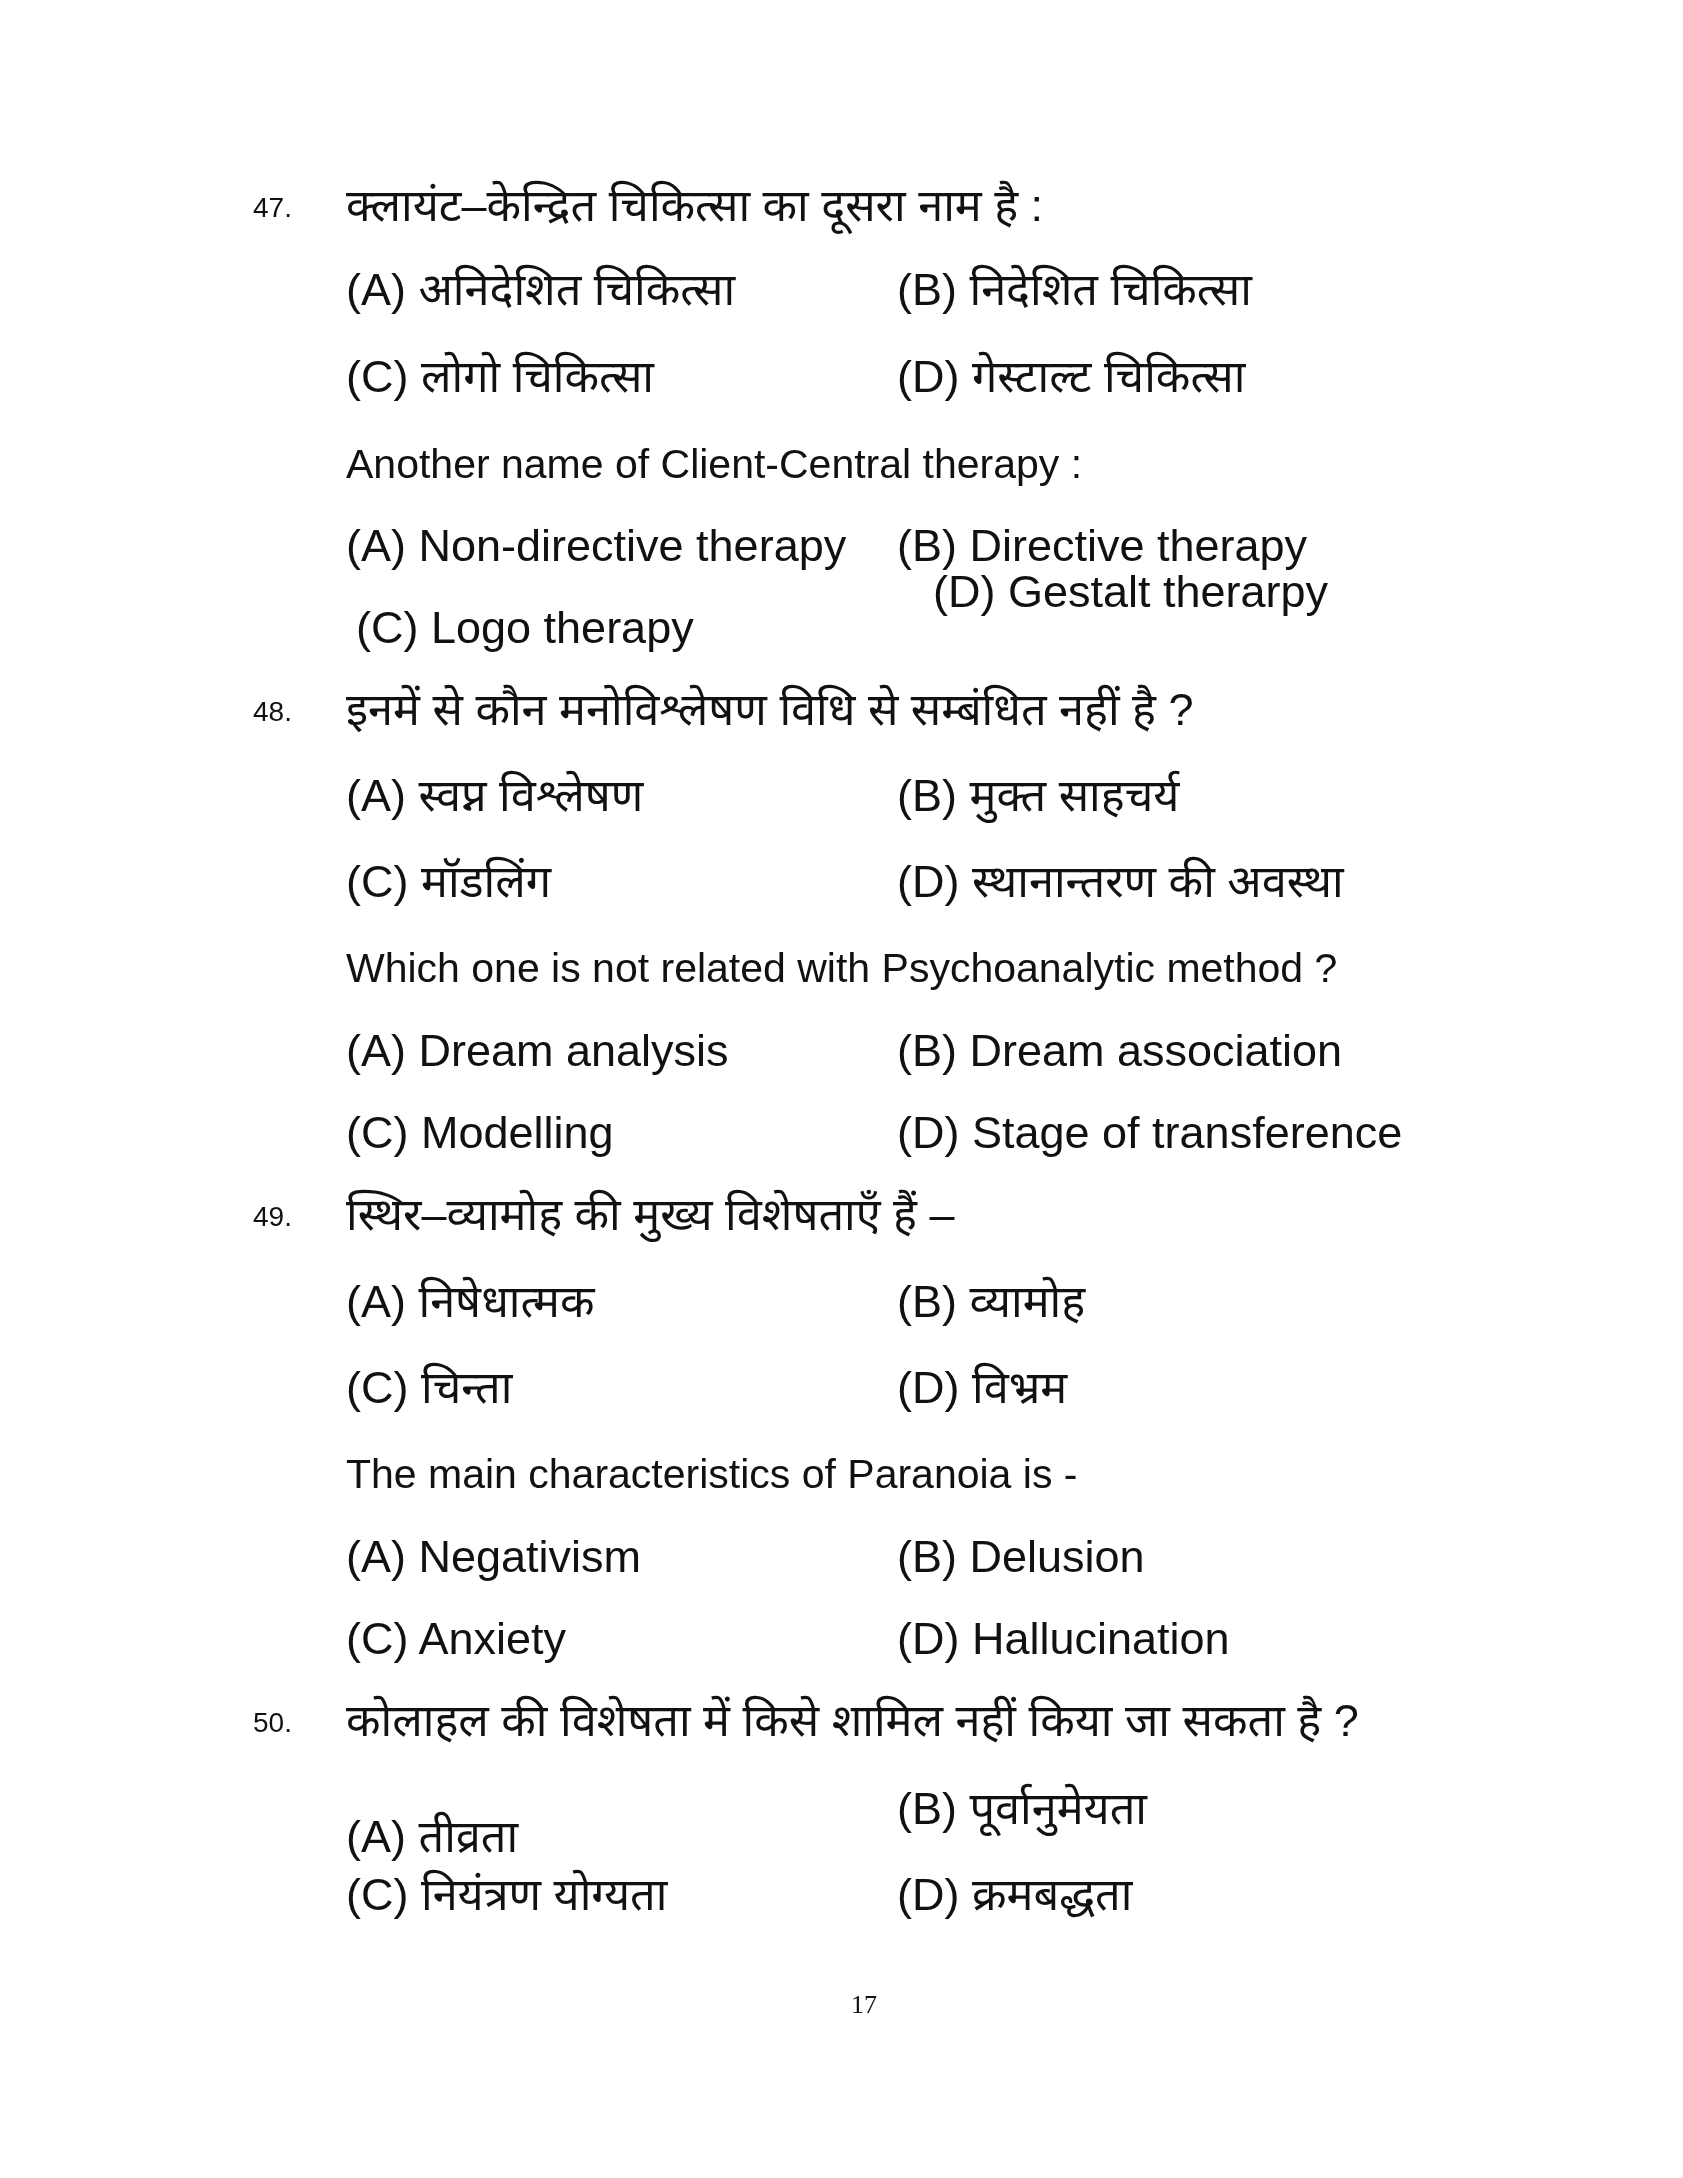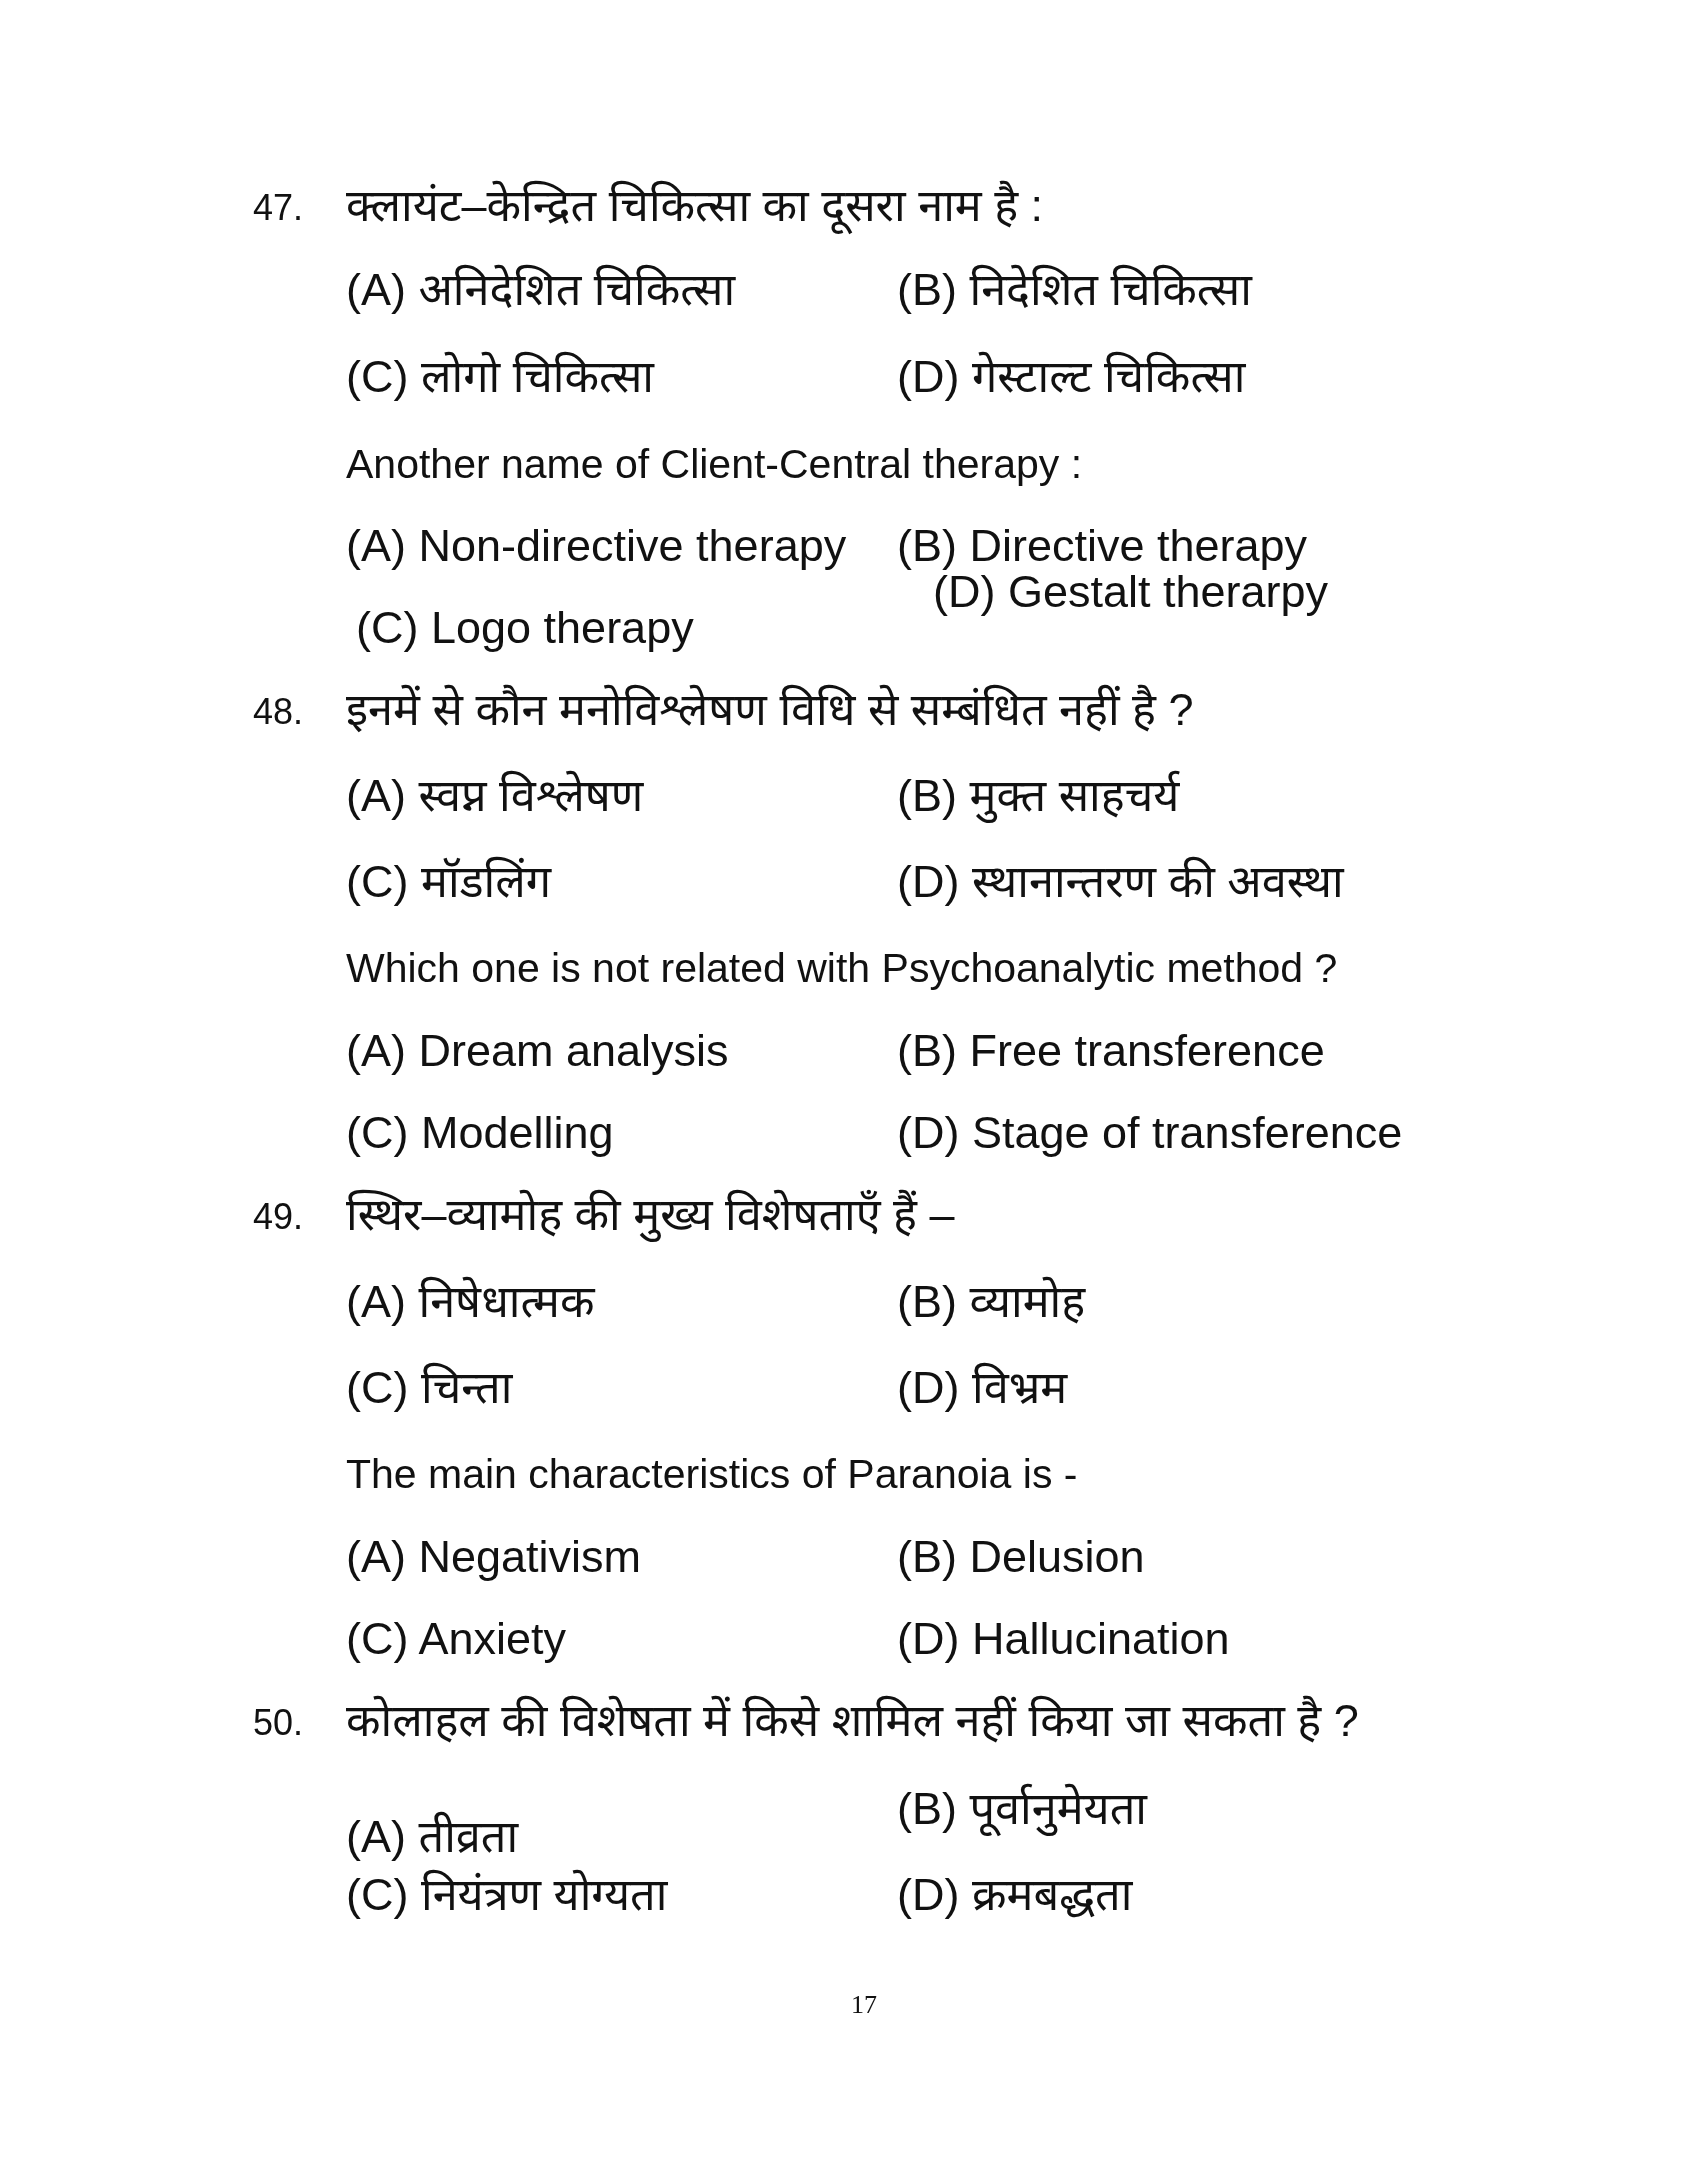--- a/index.html
+++ b/index.html
@@ -1,19 +1,19 @@
 <!DOCTYPE html>
 <html><head>
 <meta charset="utf-8">
 <style>
   html, body { margin:0; padding:0; background:#ffffff; }
   body { width:1683px; height:2178px; position:relative; overflow:hidden;
          font-family:"Liberation Sans", "DejaVu Sans", sans-serif; color:#111; }
   .line { position:absolute; white-space:nowrap; font-size:45px; line-height:40px; }
-  .qnum { position:absolute; font-size:36px; line-height:40px; left:253px; }
+  .qnum { position:absolute; font-size:28px; line-height:40px; left:253px; }
   .q-en { font-size:41px; }
   .pagenum { position:absolute; left:0; width:1728px; text-align:center; top:1990px;
              font-family:"Liberation Serif", "DejaVu Serif", serif; font-size:26px; }
 </style>
 </head>
 <body>
 
 <div>
   <div class="qnum" style="top:188px;">47.</div>
   <div class="line" style="left:346px;top:186px;">क्लायंट–केन्द्रित चिकित्सा का दूसरा नाम है :</div>
@@ -30,21 +30,21 @@
 
 <div>
   <div class="qnum" style="top:692px;">48.</div>
   <div class="line" style="left:346px;top:690px;">इनमें से कौन मनोविश्लेषण विधि से सम्बंधित नहीं है ?</div>
   <div class="line" style="left:346px;top:776px;">(A) स्वप्न विश्लेषण</div>
   <div class="line" style="left:897px;top:776px;">(B) मुक्त साहचर्य</div>
   <div class="line" style="left:346px;top:862px;">(C) मॉडलिंग</div>
   <div class="line" style="left:897px;top:862px;">(D) स्थानान्तरण की अवस्था</div>
   <div class="line q-en" style="left:346px;top:948px;">Which one is not related with Psychoanalytic method ?</div>
   <div class="line" style="left:346px;top:1031px;">(A) Dream analysis</div>
-  <div class="line" style="left:897px;top:1031px;">(B) Free transference</div>
+  <div class="line" style="left:897px;top:1031px;">(B) Dream association</div>
   <div class="line" style="left:346px;top:1113px;">(C) Modelling</div>
   <div class="line" style="left:897px;top:1113px;">(D) Stage of transference</div>
 </div>
 
 <div>
   <div class="qnum" style="top:1197px;">49.</div>
   <div class="line" style="left:346px;top:1195px;">स्थिर–व्यामोह की मुख्य विशेषताएँ हैं –</div>
   <div class="line" style="left:346px;top:1282px;">(A) निषेधात्मक</div>
   <div class="line" style="left:897px;top:1282px;">(B) व्यामोह</div>
   <div class="line" style="left:346px;top:1368px;">(C) चिन्ता</div>

